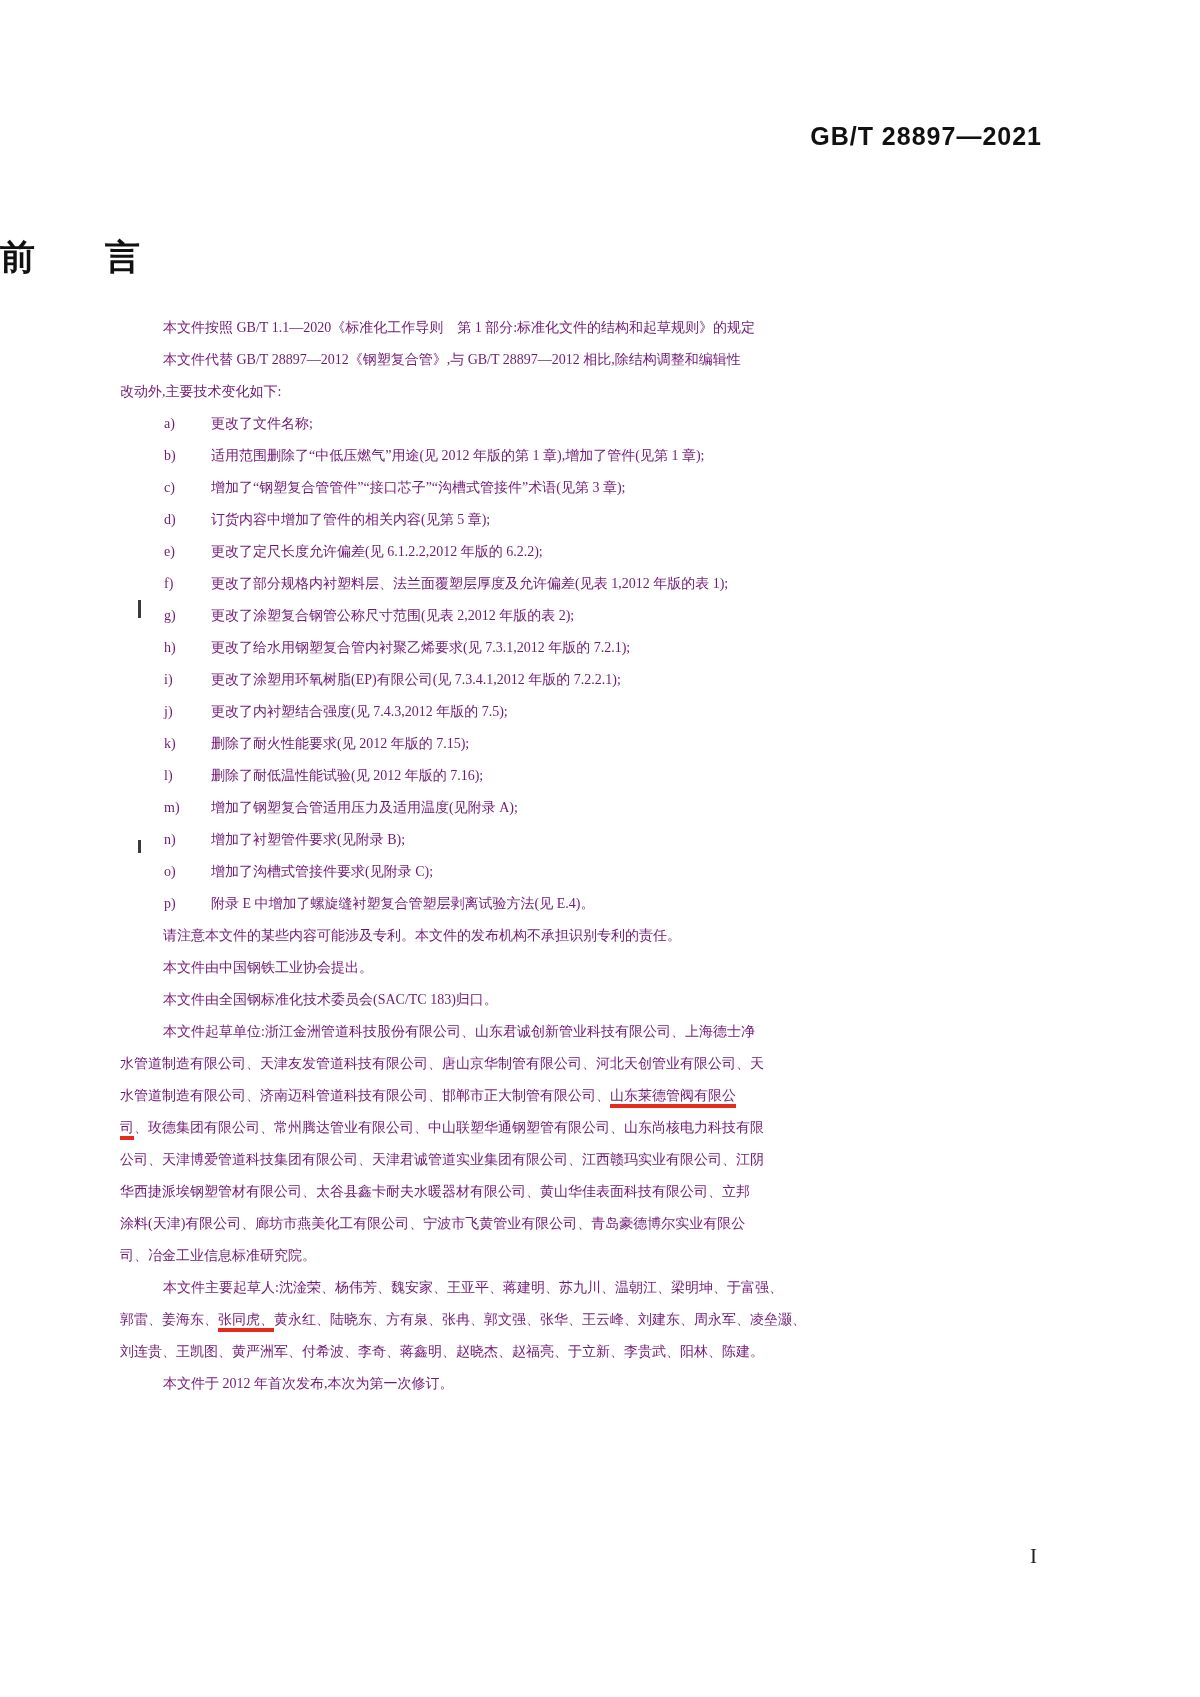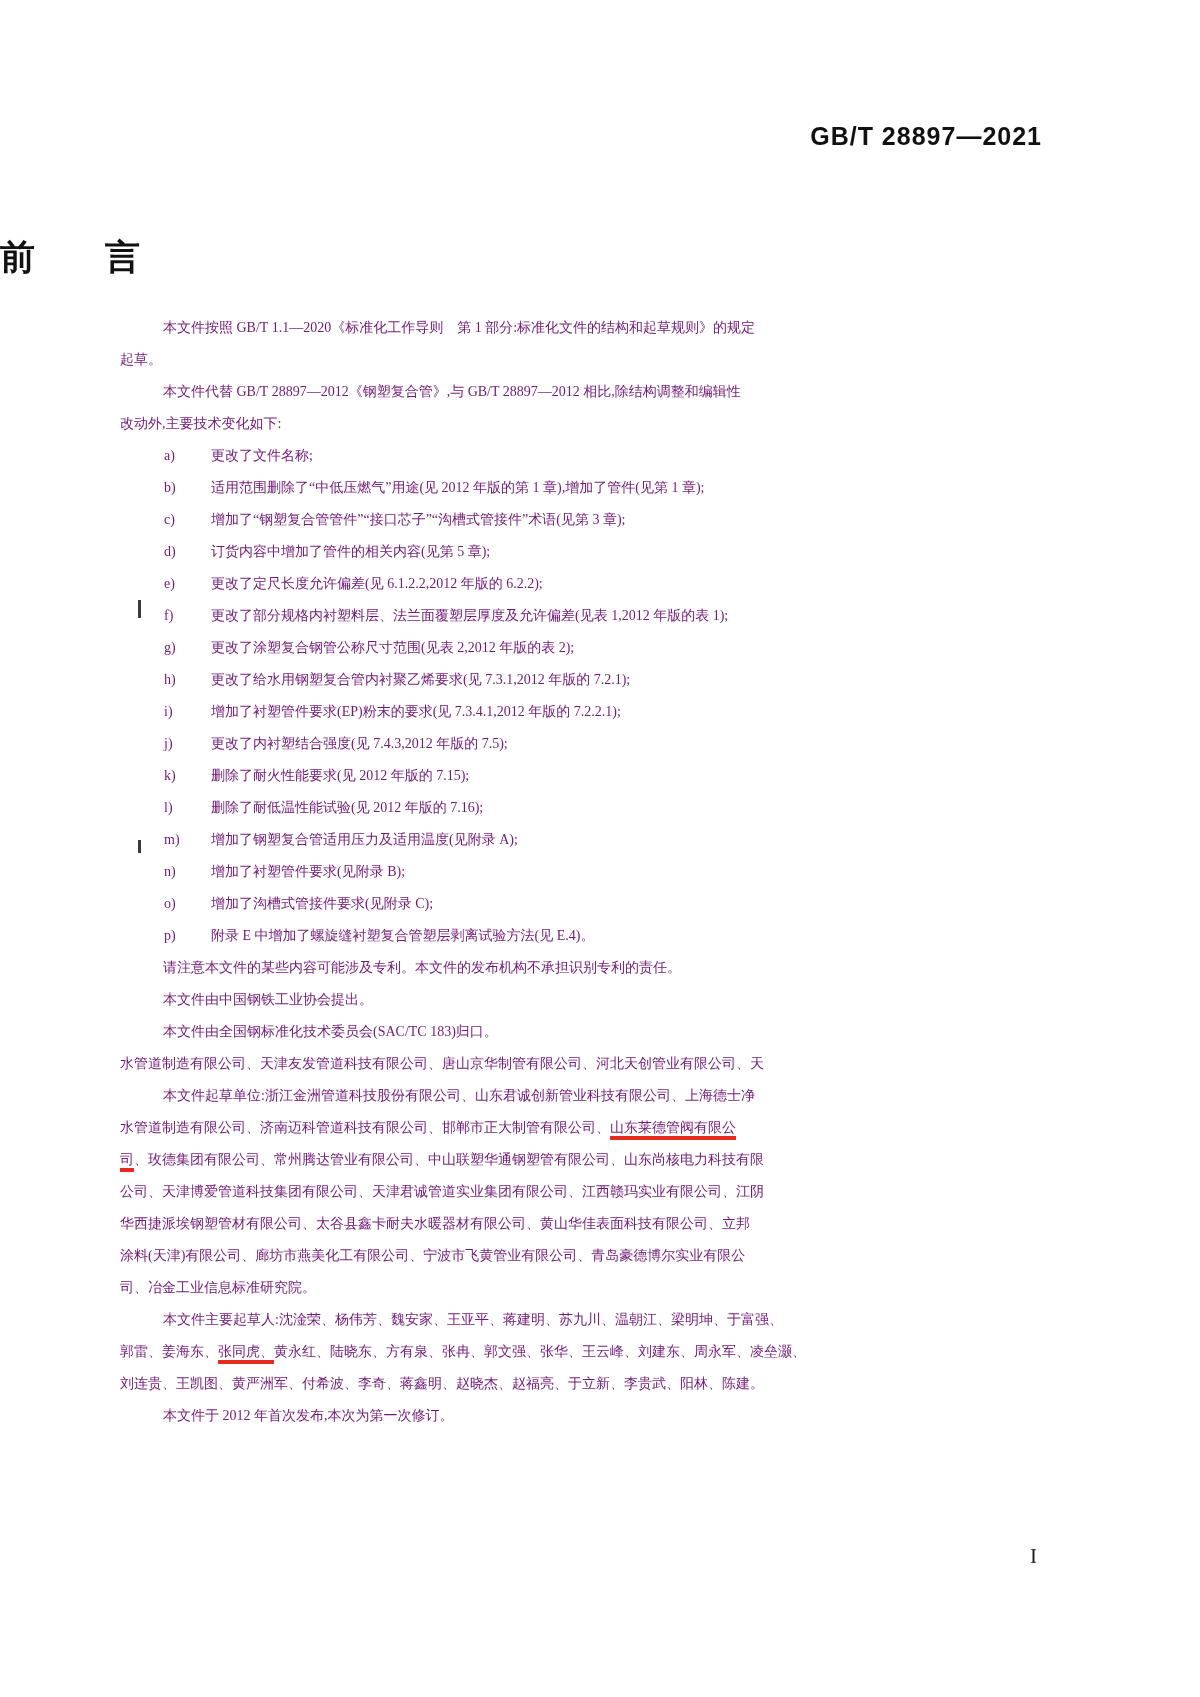--- a/index.html
+++ b/index.html
@@ -40,44 +40,43 @@
   .speck2 { left:138px; top:840px; width:3px; height:13px; }
 </style>
 </head>
 <body>
 
 <div class="page">
   <div class="std-code">GB/T 28897—2021</div>
   <div class="doc-title">前　　言</div>
   <div class="body-block">
       <div class="line first"><span class="">本文件按照 GB/T 1.1—2020《标准化工作导则　第 1 部分:标准化文件的结构和起草规则》的规定</span></div>
-      <div class="line cont"><span class="">起草。</span></div>
       <div class="line first"><span class="">本文件代替 GB/T 28897—2012《钢塑复合管》,与 GB/T 28897—2012 相比,除结构调整和编辑性</span></div>
       <div class="line cont"><span class="">改动外,主要技术变化如下:</span></div>
       <div class="line item"><span class="label">a)</span><span class="">更改了文件名称;</span></div>
       <div class="line item"><span class="label">b)</span><span class="">适用范围删除了“中低压燃气”用途(见 2012 年版的第 1 章),增加了管件(见第 1 章);</span></div>
       <div class="line item"><span class="label">c)</span><span class="">增加了“钢塑复合管管件”“接口芯子”“沟槽式管接件”术语(见第 3 章);</span></div>
       <div class="line item"><span class="label">d)</span><span class="">订货内容中增加了管件的相关内容(见第 5 章);</span></div>
       <div class="line item"><span class="label">e)</span><span class="">更改了定尺长度允许偏差(见 6.1.2.2,2012 年版的 6.2.2);</span></div>
       <div class="line item"><span class="label">f)</span><span class="">更改了部分规格内衬塑料层、法兰面覆塑层厚度及允许偏差(见表 1,2012 年版的表 1);</span></div>
       <div class="line item"><span class="label">g)</span><span class="">更改了涂塑复合钢管公称尺寸范围(见表 2,2012 年版的表 2);</span></div>
       <div class="line item"><span class="label">h)</span><span class="">更改了给水用钢塑复合管内衬聚乙烯要求(见 7.3.1,2012 年版的 7.2.1);</span></div>
-      <div class="line item"><span class="label">i)</span><span class="">增加了衬塑管件要求(EP)粉末的要求(见 7.3.4.1,2012 年版的 7.2.2.1);</span></div>
+      <div class="line item"><span class="label">i)</span><span class="">更改了涂塑用环氧树脂(EP)有限公司(见 7.3.4.1,2012 年版的 7.2.2.1);</span></div>
       <div class="line item"><span class="label">j)</span><span class="">更改了内衬塑结合强度(见 7.4.3,2012 年版的 7.5);</span></div>
       <div class="line item"><span class="label">k)</span><span class="">删除了耐火性能要求(见 2012 年版的 7.15);</span></div>
       <div class="line item"><span class="label">l)</span><span class="">删除了耐低温性能试验(见 2012 年版的 7.16);</span></div>
       <div class="line item"><span class="label">m)</span><span class="">增加了钢塑复合管适用压力及适用温度(见附录 A);</span></div>
       <div class="line item"><span class="label">n)</span><span class="">增加了衬塑管件要求(见附录 B);</span></div>
       <div class="line item"><span class="label">o)</span><span class="">增加了沟槽式管接件要求(见附录 C);</span></div>
       <div class="line item"><span class="label">p)</span><span class="">附录 E 中增加了螺旋缝衬塑复合管塑层剥离试验方法(见 E.4)。</span></div>
       <div class="line first"><span class="">请注意本文件的某些内容可能涉及专利。本文件的发布机构不承担识别专利的责任。</span></div>
       <div class="line first"><span class="">本文件由中国钢铁工业协会提出。</span></div>
       <div class="line first"><span class="">本文件由全国钢标准化技术委员会(SAC/TC 183)归口。</span></div>
+      <div class="line first"><span class="">本文件起草单位:浙江金洲管道科技股份有限公司、山东君诚创新管业科技有限公司、上海德士净</span></div>
       <div class="line cont"><span class="">水管道制造有限公司、天津友发管道科技有限公司、唐山京华制管有限公司、河北天创管业有限公司、天</span></div>
-      <div class="line first"><span class="">本文件起草单位:浙江金洲管道科技股份有限公司、山东君诚创新管业科技有限公司、上海德士净</span></div>
       <div class="line cont"><span class="">水管道制造有限公司、济南迈科管道科技有限公司、邯郸市正大制管有限公司、</span><span class="redline">山东莱德管阀有限公</span></div>
       <div class="line cont"><span class="redline">司</span><span class="">、玫德集团有限公司、常州腾达管业有限公司、中山联塑华通钢塑管有限公司、山东尚核电力科技有限</span></div>
       <div class="line cont"><span class="">公司、天津博爱管道科技集团有限公司、天津君诚管道实业集团有限公司、江西赣玛实业有限公司、江阴</span></div>
       <div class="line cont"><span class="">华西捷派埃钢塑管材有限公司、太谷县鑫卡耐夫水暖器材有限公司、黄山华佳表面科技有限公司、立邦</span></div>
       <div class="line cont"><span class="">涂料(天津)有限公司、廊坊市燕美化工有限公司、宁波市飞黄管业有限公司、青岛豪德博尔实业有限公</span></div>
       <div class="line cont"><span class="">司、冶金工业信息标准研究院。</span></div>
       <div class="line first"><span class="">本文件主要起草人:沈淦荣、杨伟芳、魏安家、王亚平、蒋建明、苏九川、温朝江、梁明坤、于富强、</span></div>
       <div class="line cont"><span class="">郭雷、姜海东、</span><span class="redline">张同虎、</span><span class="">黄永红、陆晓东、方有泉、张冉、郭文强、张华、王云峰、刘建东、周永军、凌垒灏、</span></div>
       <div class="line cont"><span class="">刘连贵、王凯图、黄严洲军、付希波、李奇、蒋鑫明、赵晓杰、赵福亮、于立新、李贵武、阳林、陈建。</span></div>
       <div class="line first"><span class="">本文件于 2012 年首次发布,本次为第一次修订。</span></div>

